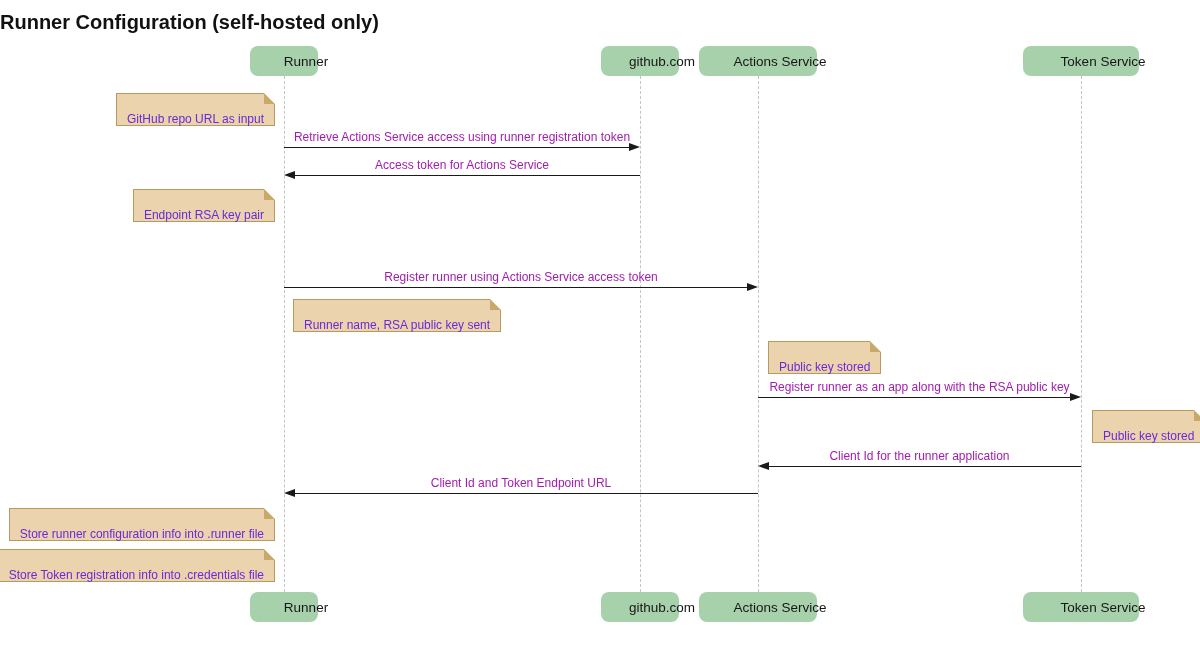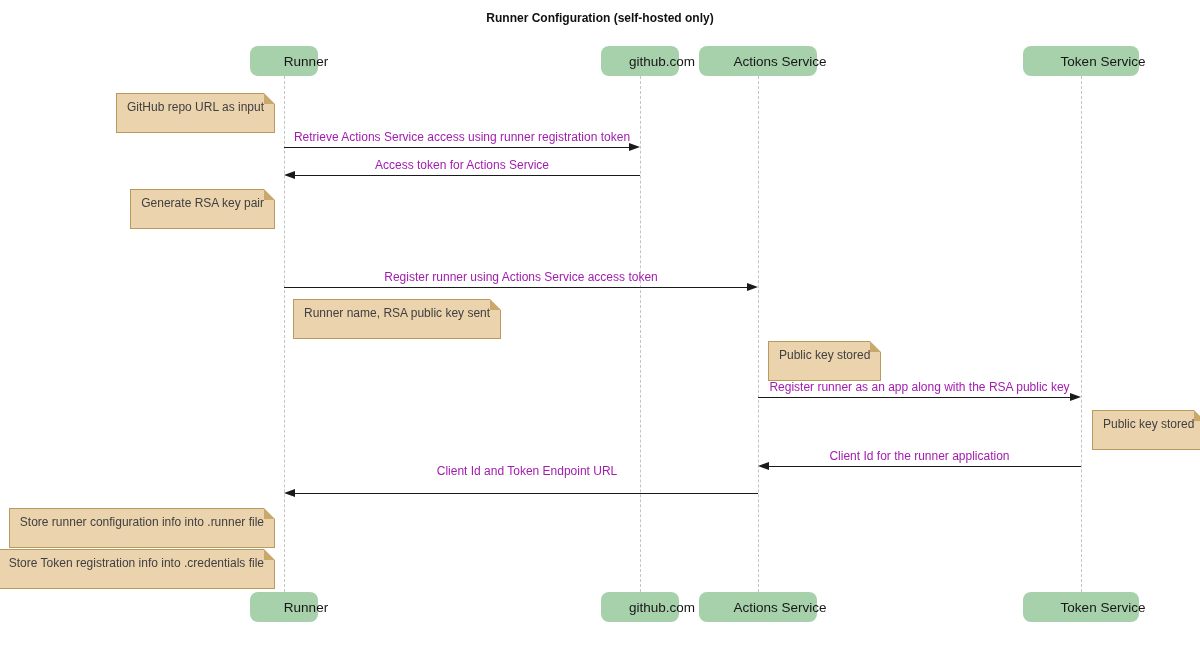--- a/index.html
+++ b/index.html
@@ -15,21 +15,21 @@
   html,body{margin:0;padding:0;background:var(--bg);}
   #diagram{
     position:relative;
     width:1200px;height:647px;
     background:var(--bg);
     font-family:"Liberation Sans", sans-serif;
     overflow:hidden;
   }
   .title{
     position:absolute;top:11px;left:0;width:1200px;
-    text-align:center;font-size:12px;font-weight:bold;color:#111;
+    font-size:20px;font-weight:bold;color:#111;
   }
   .lifeline{
     position:absolute;width:0;
     border-left:1px dashed var(--lifeline);
   }
   .actor{
     position:absolute;
     background:var(--participant-fill);
     border-radius:8px;
     display:flex;align-items:center;justify-content:center;
@@ -52,25 +52,25 @@
     border-bottom:4.5px solid transparent;
     border-left:11px solid var(--arrow);
   }
   .ah-left{
     position:absolute;width:0;height:0;
     border-top:4.5px solid transparent;
     border-bottom:4.5px solid transparent;
     border-right:11px solid var(--arrow);
   }
   .note{
-    position:absolute;height:40px;line-height:27px;
-    padding:0 10px;box-sizing:border-box;
+    position:absolute;height:33px;line-height:27px;
+    padding:12px 10px;box-sizing:border-box;
     background:var(--note-fill);
     border:1px solid var(--note-border);
-    font-size:12px;color:#404040;
+    font-size:12px;color:#6d28d9;
     white-space:nowrap;
   }
   .note::before{
     content:"";position:absolute;top:-1px;right:-1px;
     width:0;height:0;border-style:solid;
     border-width:0 11px 11px 0;
     border-color:var(--bg) var(--bg) var(--note-fold) transparent;
   }
 </style>
 </head>
@@ -98,23 +98,23 @@
     <div class="ah-left" style="left: 284px; top: 171.2px;"></div>
     <div class="msg-label" style="left: 284px; width: 474px; top: 270px;">Register runner using Actions Service access token</div>
     <div class="msg-line" style="left: 284px; width: 464px; top: 287px;"></div>
     <div class="ah-right" style="left: 747px; top: 283.2px;"></div>
     <div class="msg-label" style="left: 758px; width: 323px; top: 380px;">Register runner as an app along with the RSA public key</div>
     <div class="msg-line" style="left: 758px; width: 313px; top: 397px;"></div>
     <div class="ah-right" style="left: 1070px; top: 393.2px;"></div>
     <div class="msg-label" style="left: 758px; width: 323px; top: 449px;">Client Id for the runner application</div>
     <div class="msg-line" style="left: 768px; width: 313px; top: 466px;"></div>
     <div class="ah-left" style="left: 758px; top: 462.2px;"></div>
-    <div class="msg-label" style="left: 284px; width: 474px; top: 464px; padding-left: 6px;">Client Id and Token Endpoint URL</div>
+    <div class="msg-label" style="left: 284px; width: 474px; top: 476px;">Client Id and Token Endpoint URL</div>
     <div class="msg-line" style="left: 294px; width: 464px; top: 493px;"></div>
     <div class="ah-left" style="left: 284px; top: 489.2px;"></div>
     <div class="note" style="top: 93px; right: 925px;">GitHub repo URL as input</div>
-    <div class="note" style="top: 189px; right: 925px;">Generate RSA key pair</div>
+    <div class="note" style="top: 189px; right: 925px;">Endpoint RSA key pair</div>
     <div class="note" style="top: 299px; left: 293px;">Runner name, RSA public key sent</div>
     <div class="note" style="top: 341px; left: 768px;">Public key stored</div>
     <div class="note" style="top: 410px; left: 1092px;">Public key stored</div>
     <div class="note" style="top: 484px; right: 925px; margin-top: 24px;">Store runner configuration info into .runner file</div>
     <div class="note" style="top: 549px; right: 925px;">Store Token registration info into .credentials file</div>
   </div>
 
 </body></html>

